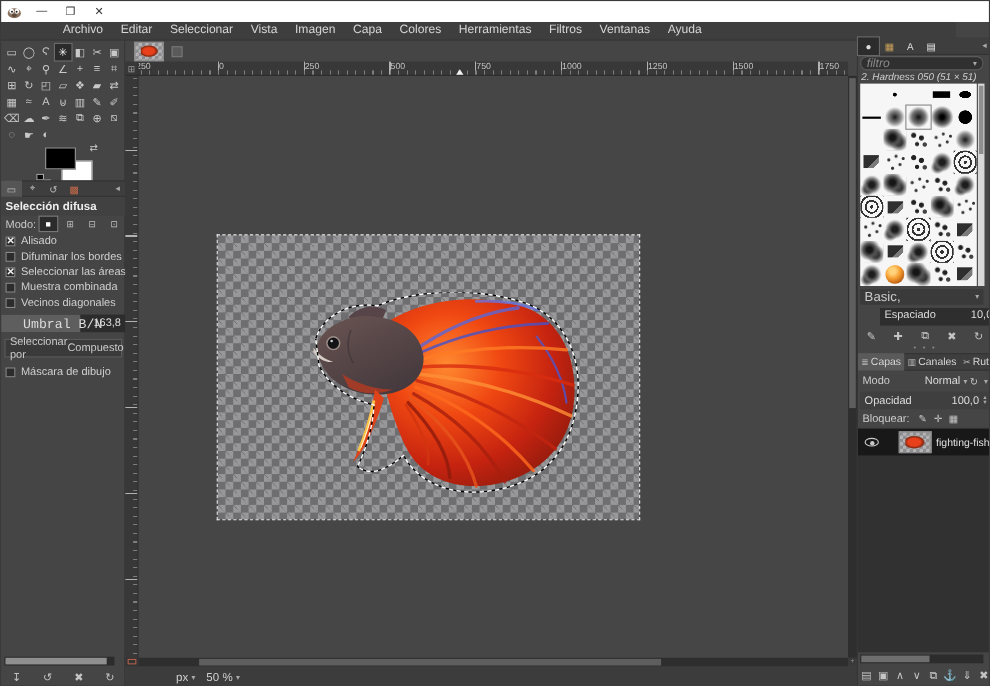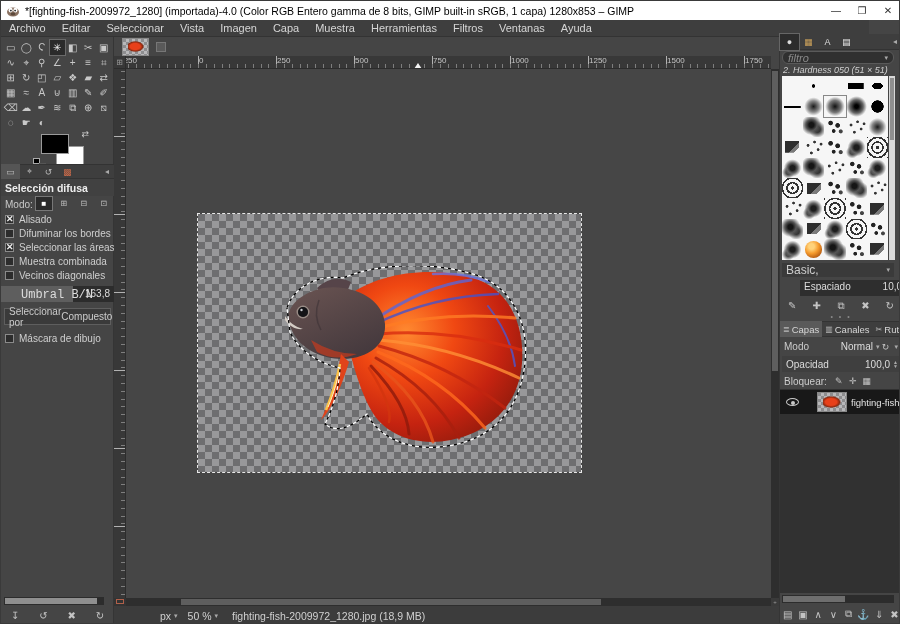--- a/index.html
+++ b/index.html
@@ -5,21 +5,21 @@
   html,body{margin:0;padding:0;background:#222;}
   *{box-sizing:border-box;font-family:"Liberation Sans",sans-serif;}
   #win{position:relative;width:900px;height:624px;background:#454545;overflow:hidden;border:1px solid #3a3a3a;}
   .abs{position:absolute;}
   
   #titlebar{left:0;top:0;width:900px;height:19px;background:#ffffff;color:#000;display:flex;align-items:center;font-size:11px;}
   #titlebar .appicon{width:14px;height:12px;margin:0 5px 0 5px;}
   #titlebar .title{flex:1;white-space:nowrap;overflow:hidden;font-size:10.5px;}
   .winbtn{width:26px;height:19px;display:flex;align-items:center;justify-content:center;color:#333;font-size:10px;}
   
-  #menubar{left:0;top:19px;width:868px;height:17px;background:#3e3e3e;display:flex;align-items:center;border-bottom:1px solid #333;}
+  #menubar{left:0;top:19px;width:868px;height:17px;background:#3e3e3e;display:flex;align-items:flex-end;border-bottom:1px solid #333;padding-left:48px;}
   #menubar .mitem{padding:0 8px;font-size:11px;color:#d6d6d6;height:17px;line-height:17px;}
   
   #leftpanel{left:0;top:36px;width:113px;height:588px;background:#454545;border-right:1px solid #353535;}
   #toolgrid{left:2px;top:3px;width:109px;display:grid;grid-template-columns:repeat(7,15.5px);grid-auto-rows:15px;}
   .tool{display:flex;align-items:center;justify-content:center;font-size:10px;color:#c9c9c9;}
   .tool.active{background:#2b2b2b;outline:1px solid #6a6a6a;color:#f0f0f0;}
   #colorarea{left:38px;top:92px;width:50px;height:38px;}
   #fgswatch{left:2px;top:5px;width:28px;height:20px;border:1px solid #9a9a9a;}
   #bgswatch{left:17px;top:17px;width:28px;height:20px;border:1px solid #9a9a9a;}
   #swapcolors{right:0;top:0;font-size:9px;color:#ccc;}
@@ -158,35 +158,34 @@
 
   <div id="titlebar" class="abs">
     <svg class="appicon" viewBox="0 0 14 12">
       <ellipse cx="7" cy="7" rx="6" ry="4.6" fill="#8a7160"></ellipse>
       <ellipse cx="4.6" cy="5.2" rx="2" ry="2.4" fill="#fff"></ellipse>
       <ellipse cx="9.4" cy="5.2" rx="2" ry="2.4" fill="#fff"></ellipse>
       <circle cx="4.9" cy="5.6" r="0.9" fill="#222"></circle>
       <circle cx="9.1" cy="5.6" r="0.9" fill="#222"></circle>
       <ellipse cx="7" cy="9" rx="2.4" ry="1.4" fill="#5d4a3c"></ellipse>
     </svg>
-    <span class="title">*[fighting-fish-2009972_1280] (importada)-4.0 (Color RGB Entero gamma de 8 bits, GIMP built-in sRGB, 1 capa) 1280x853 – GIMP</span>
     <span class="winbtn">—</span>
     <span class="winbtn">❐</span>
     <span class="winbtn">✕</span>
   </div>
 
   <div id="menubar" class="abs">
 
   <span class="mitem">Archivo</span>
       <span class="mitem">Editar</span>
       <span class="mitem">Seleccionar</span>
       <span class="mitem">Vista</span>
       <span class="mitem">Imagen</span>
       <span class="mitem">Capa</span>
-      <span class="mitem">Muestra</span>
+      <span class="mitem">Colores</span>
       <span class="mitem">Herramientas</span>
       <span class="mitem">Filtros</span>
       <span class="mitem">Ventanas</span>
       <span class="mitem">Ayuda</span>
     </div>
 
   <div id="leftpanel" class="abs">
     <div id="toolgrid" class="abs">
 
     <span class="tool">▭</span>
@@ -407,21 +406,20 @@
     <div id="navbtn" class="abs">+</div>
     <div id="statusbar" class="abs">
       <span id="unitbox">
         <span>px</span>
         <span class="car">▾</span>
       </span>
       <span id="zoombox">
         <span>50 %</span>
         <span class="car">▾</span>
       </span>
-      <span id="fname">fighting-fish-2009972_1280.jpg (18,9 MB)</span>
     </div>
   </div>
 
   <div id="rightpanel" class="abs">
     <div id="rptabs" class="abs">
       <span style="display:flex;">
 
       <span class="rptab active">●</span>
           <span class="rptab pattern">▦</span>
           <span class="rptab">A</span>

